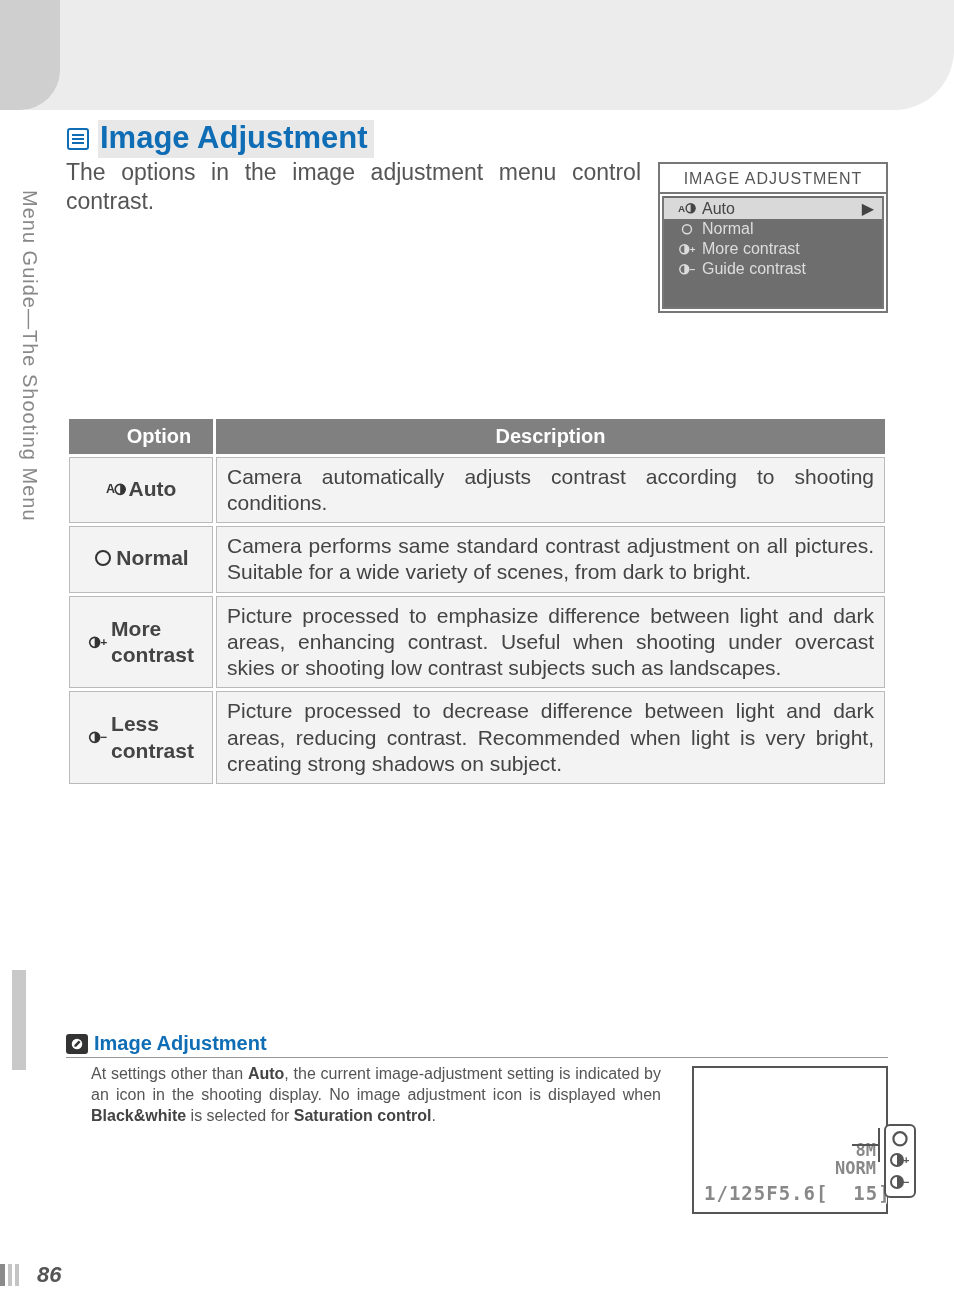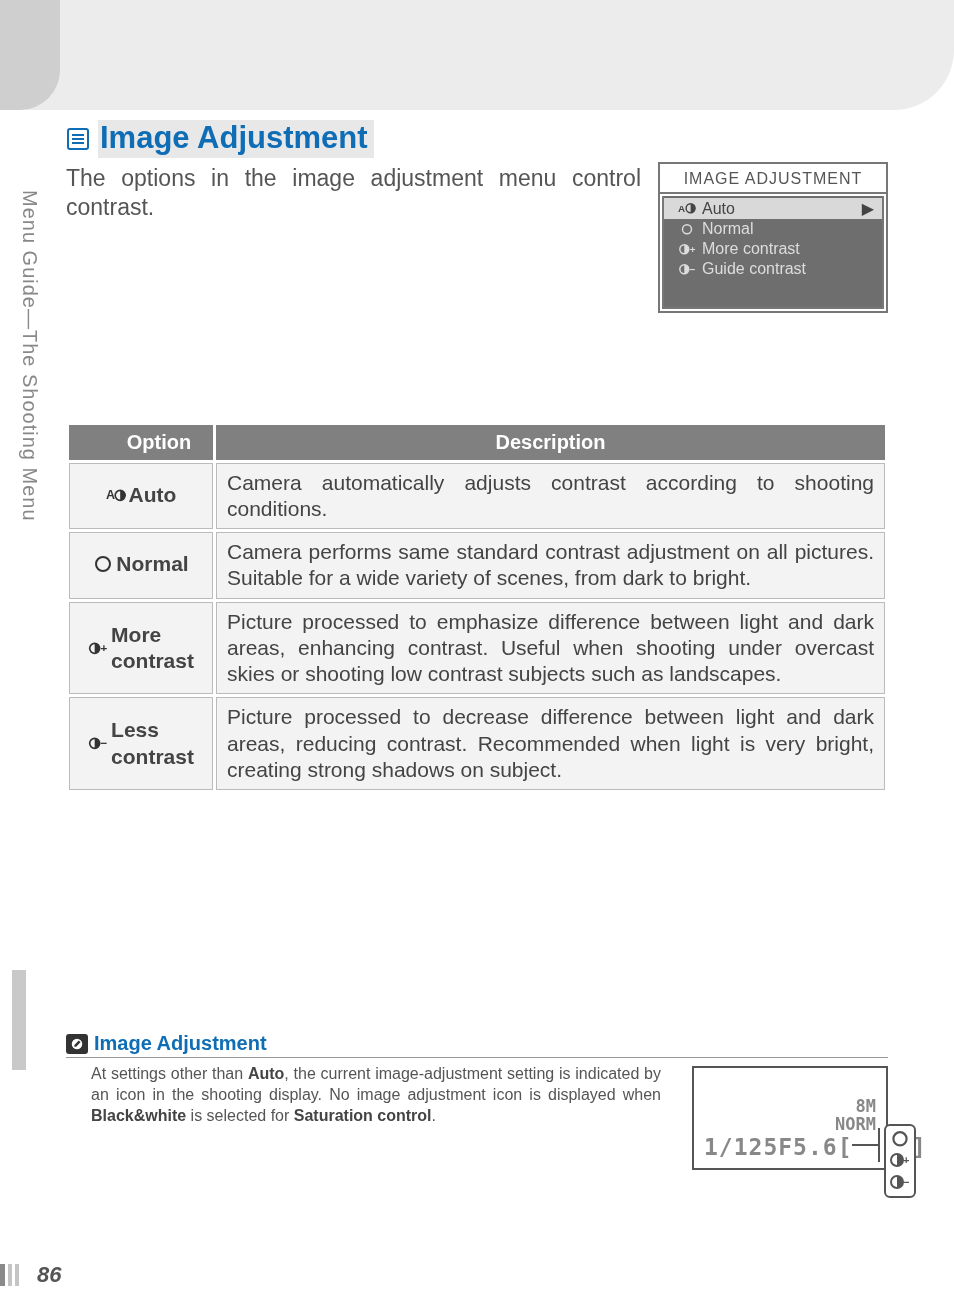--- a/index.html
+++ b/index.html
@@ -6,21 +6,21 @@
   html, body { width: 954px; height: 1314px; font-family: "Helvetica Neue", Arial, sans-serif; background: #fff; color: #4a4a4a; }
   .page { position: relative; width: 954px; height: 1314px; }
   .top-bar { position: absolute; top: 0; left: 0; right: 0; height: 110px; background: #ececec; border-bottom-right-radius: 60px; }
   .side-tab { position: absolute; top: 0; left: 0; width: 60px; height: 110px; background: #cfcfcf; border-bottom-right-radius: 40px; }
   .side-col { position: absolute; top: 110px; left: 0; width: 60px; bottom: 0; }
   .vlabel { position: absolute; top: 80px; left: 18px; writing-mode: vertical-rl; text-orientation: mixed; font-size: 20px; color: #888; letter-spacing: 1px; }
   .content { position: absolute; left: 66px; top: 120px; right: 66px; }
   .title-row { display: flex; align-items: center; gap: 8px; }
   .title-icon { width: 24px; height: 24px; }
   .title { font-size: 31px; font-weight: 700; color: #0f6db5; background: #e8e8e8; padding: 0 6px 2px 2px; }
-  .intro { font-size: 23px; color: #555; margin-top: 6px; width: 575px; text-align: justify; line-height: 1.25; }
+  .intro { font-size: 23px; color: #555; margin-top: 0; width: 575px; text-align: justify; line-height: 1.25; }
   .menu-box { position: absolute; right: 0; top: 42px; width: 230px; border: 2px solid #777; background: #fff; }
   .menu-title { text-align: center; font-size: 16px; color: #555; padding: 6px 0 4px; letter-spacing: 1px; border-bottom: 2px solid #777; }
   .menu-body { background: #6e6e6e; color: #ddd; font-size: 16px; padding: 2px 0 28px 0; border: 2px solid #777; border-top: none; margin: 2px; }
   .menu-row { display: flex; align-items: center; padding: 1px 8px 1px 14px; gap: 6px; }
   .menu-row.sel { background: #d9d9d9; color: #444; }
   .menu-ic { width: 18px; height: 14px; flex: 0 0 18px; display:flex; align-items:center; justify-content:center; }
   .menu-arrow { margin-left: auto; }
   .table { margin-top: 200px; width: 100%; border-collapse: separate; border-spacing: 3px; }
   .table th { background: #808080; color: #fff; font-weight: 700; font-size: 20px; padding: 6px 0; }
   .table th.opt { width: 144px; padding-left: 36px; }
@@ -29,23 +29,23 @@
   .opt-wrap { display: inline-flex; align-items: center; gap: 3px; justify-content: center; }
   .opt-ic { width: 20px; height: 20px; flex: 0 0 20px; display:flex; align-items:center; justify-content:center; }
   .opt-txt { text-align: left; }
   .desc { text-align: justify; }
   .note-sec { position: absolute; left: 66px; right: 66px; top: 1032px; }
   .note-head { display: flex; align-items: center; gap: 6px; border-bottom: 1px solid #999; padding-bottom: 2px; }
   .note-badge { width: 22px; height: 20px; background: #333; border-radius: 3px; display:flex; align-items:center; justify-content:center; }
   .note-title { font-size: 20px; font-weight: 700; color: #0f6db5; }
   .note-body { font-size: 16px; color: #555; margin-top: 6px; width: 570px; text-align: justify; line-height:1.3;margin-left:25px; }
   .note-body b { color: #444; }
-  .lcd { position: absolute; right: 0; top: 34px; width: 196px; height: 104px; border: 2px solid #555; background: #fff; }
+  .lcd { position: absolute; right: 0; top: 34px; width: 196px; height: 148px; border: 2px solid #555; background: #fff; }
   .lcd-inner { position:absolute; inset:6px; }
-  .lcd-bot { position:absolute; bottom:2px; left:4px; right:4px; font-family: monospace; font-size:23px; font-weight:700; color:#888; text-shadow: -1px -1px 0 #fff,1px -1px 0 #fff,-1px 1px 0 #fff,1px 1px 0 #fff; letter-spacing:1px; display:flex; justify-content:space-between;align-items:center;}
+  .lcd-bot { position:absolute; bottom:2px; left:4px; right:4px; font-family: monospace; font-size:19px; font-weight:700; color:#888; text-shadow: -1px -1px 0 #fff,1px -1px 0 #fff,-1px 1px 0 #fff,1px 1px 0 #fff; letter-spacing:1px; display:flex; justify-content:space-between;align-items:center;}
   .lcd-right { position:absolute; right:4px; bottom:28px; text-align:right; font-family: monospace; font-size:17px; font-weight:700; color:#888; text-shadow: -1px -1px 0 #fff,1px -1px 0 #fff,-1px 1px 0 #fff,1px 1px 0 #fff; line-height:1.1;}
   .callout { position: absolute; right: -30px; top: 56px; width: 32px; border: 2px solid #555; border-radius: 6px; background:#fff; padding:4px 2px; display:flex; flex-direction:column; gap:4px; align-items:center; }
   .callout .ic { width:22px; height:18px; }
   .call-line { position:absolute; right:2px; top:70px; width:26px; height:2px; background:#555; }
   .call-line::after { content:""; position:absolute; right:-2px; top:-16px; width:2px; height:34px; background:#555; }
   .page-num-wrap { position: absolute; left: 0; bottom: 26px; display:flex; align-items:center; gap:8px;font-style:italic; }
   .pn-bars { display:flex; gap:3px; }
   .pn-bars span { width:4px; height:22px; background:#c4c4c4; }
   .pn-bars span:first-child { background:#8a8a8a; width:5px; }
   .page-num { font-size: 22px; font-weight: 700; color: #555; margin-left:10px;}

